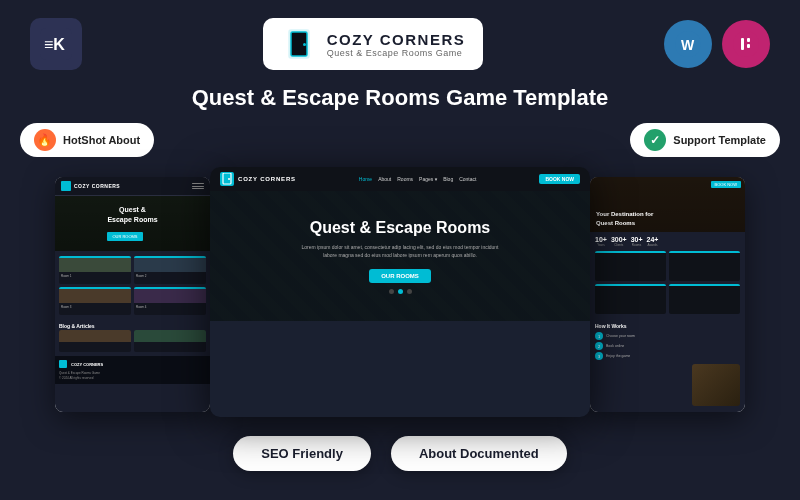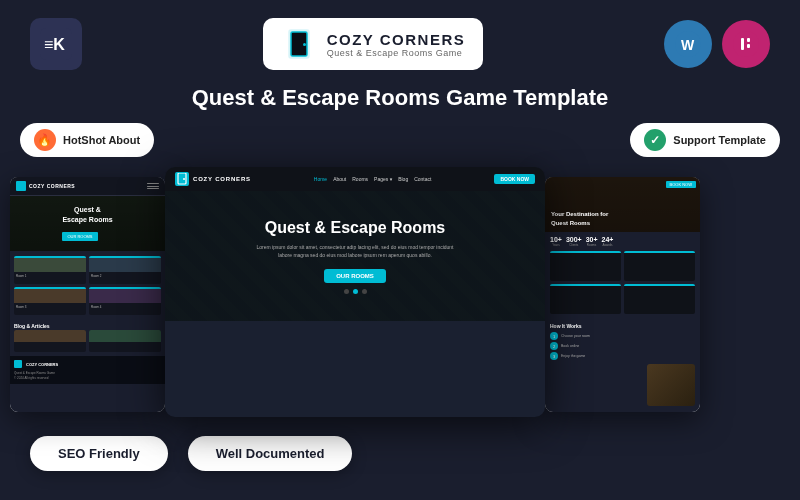--- a/index.html
+++ b/index.html
@@ -113,20 +113,21 @@
       font-size: 12px;
     }
     .badge-hotshot .badge-icon { background: #ff6b35; color: white; }
     .badge-support .badge-icon { background: #22a06b; color: white; }
 
     
     .preview-section {
       display: flex;
       gap: 0;
       align-items: flex-start;
+      justify-content: center;
       padding: 0 10px;
       height: 255px;
     }
 
     
     .preview-left {
       width: 155px;
       height: 235px;
       background: #fff;
       border-radius: 8px;
@@ -464,21 +465,21 @@
       justify-content: center;
     }
     .right-step-text {
       font-size: 3.5px;
       color: #aaa;
     }
 
     
     .bottom-badges {
       display: flex;
-      justify-content: flex-start;
+      justify-content: center;
       gap: 20px;
       padding: 14px 30px 0;
     }
     .feature-badge {
       background: white;
       border-radius: 30px;
       padding: 10px 28px;
       font-size: 13px;
       font-weight: 700;
       color: #1a1e2e;
@@ -685,14 +686,14 @@
       <div style="position:absolute;bottom:6px;right:5px;width:48px;height:42px;background:#3a3020;border-radius:3px;overflow:hidden;">
         <div style="width:100%;height:100%;background:linear-gradient(135deg,#4a3820,#2a2010);"></div>
       </div>
     </div>
   </div>
 
 </div>
 
 <div class="bottom-badges">
   <div class="feature-badge">SEO Friendly</div>
-  <div class="feature-badge">Well Documented</div>
+  <div class="feature-badge">About Documented</div>
 </div>
 
 </body></html>

